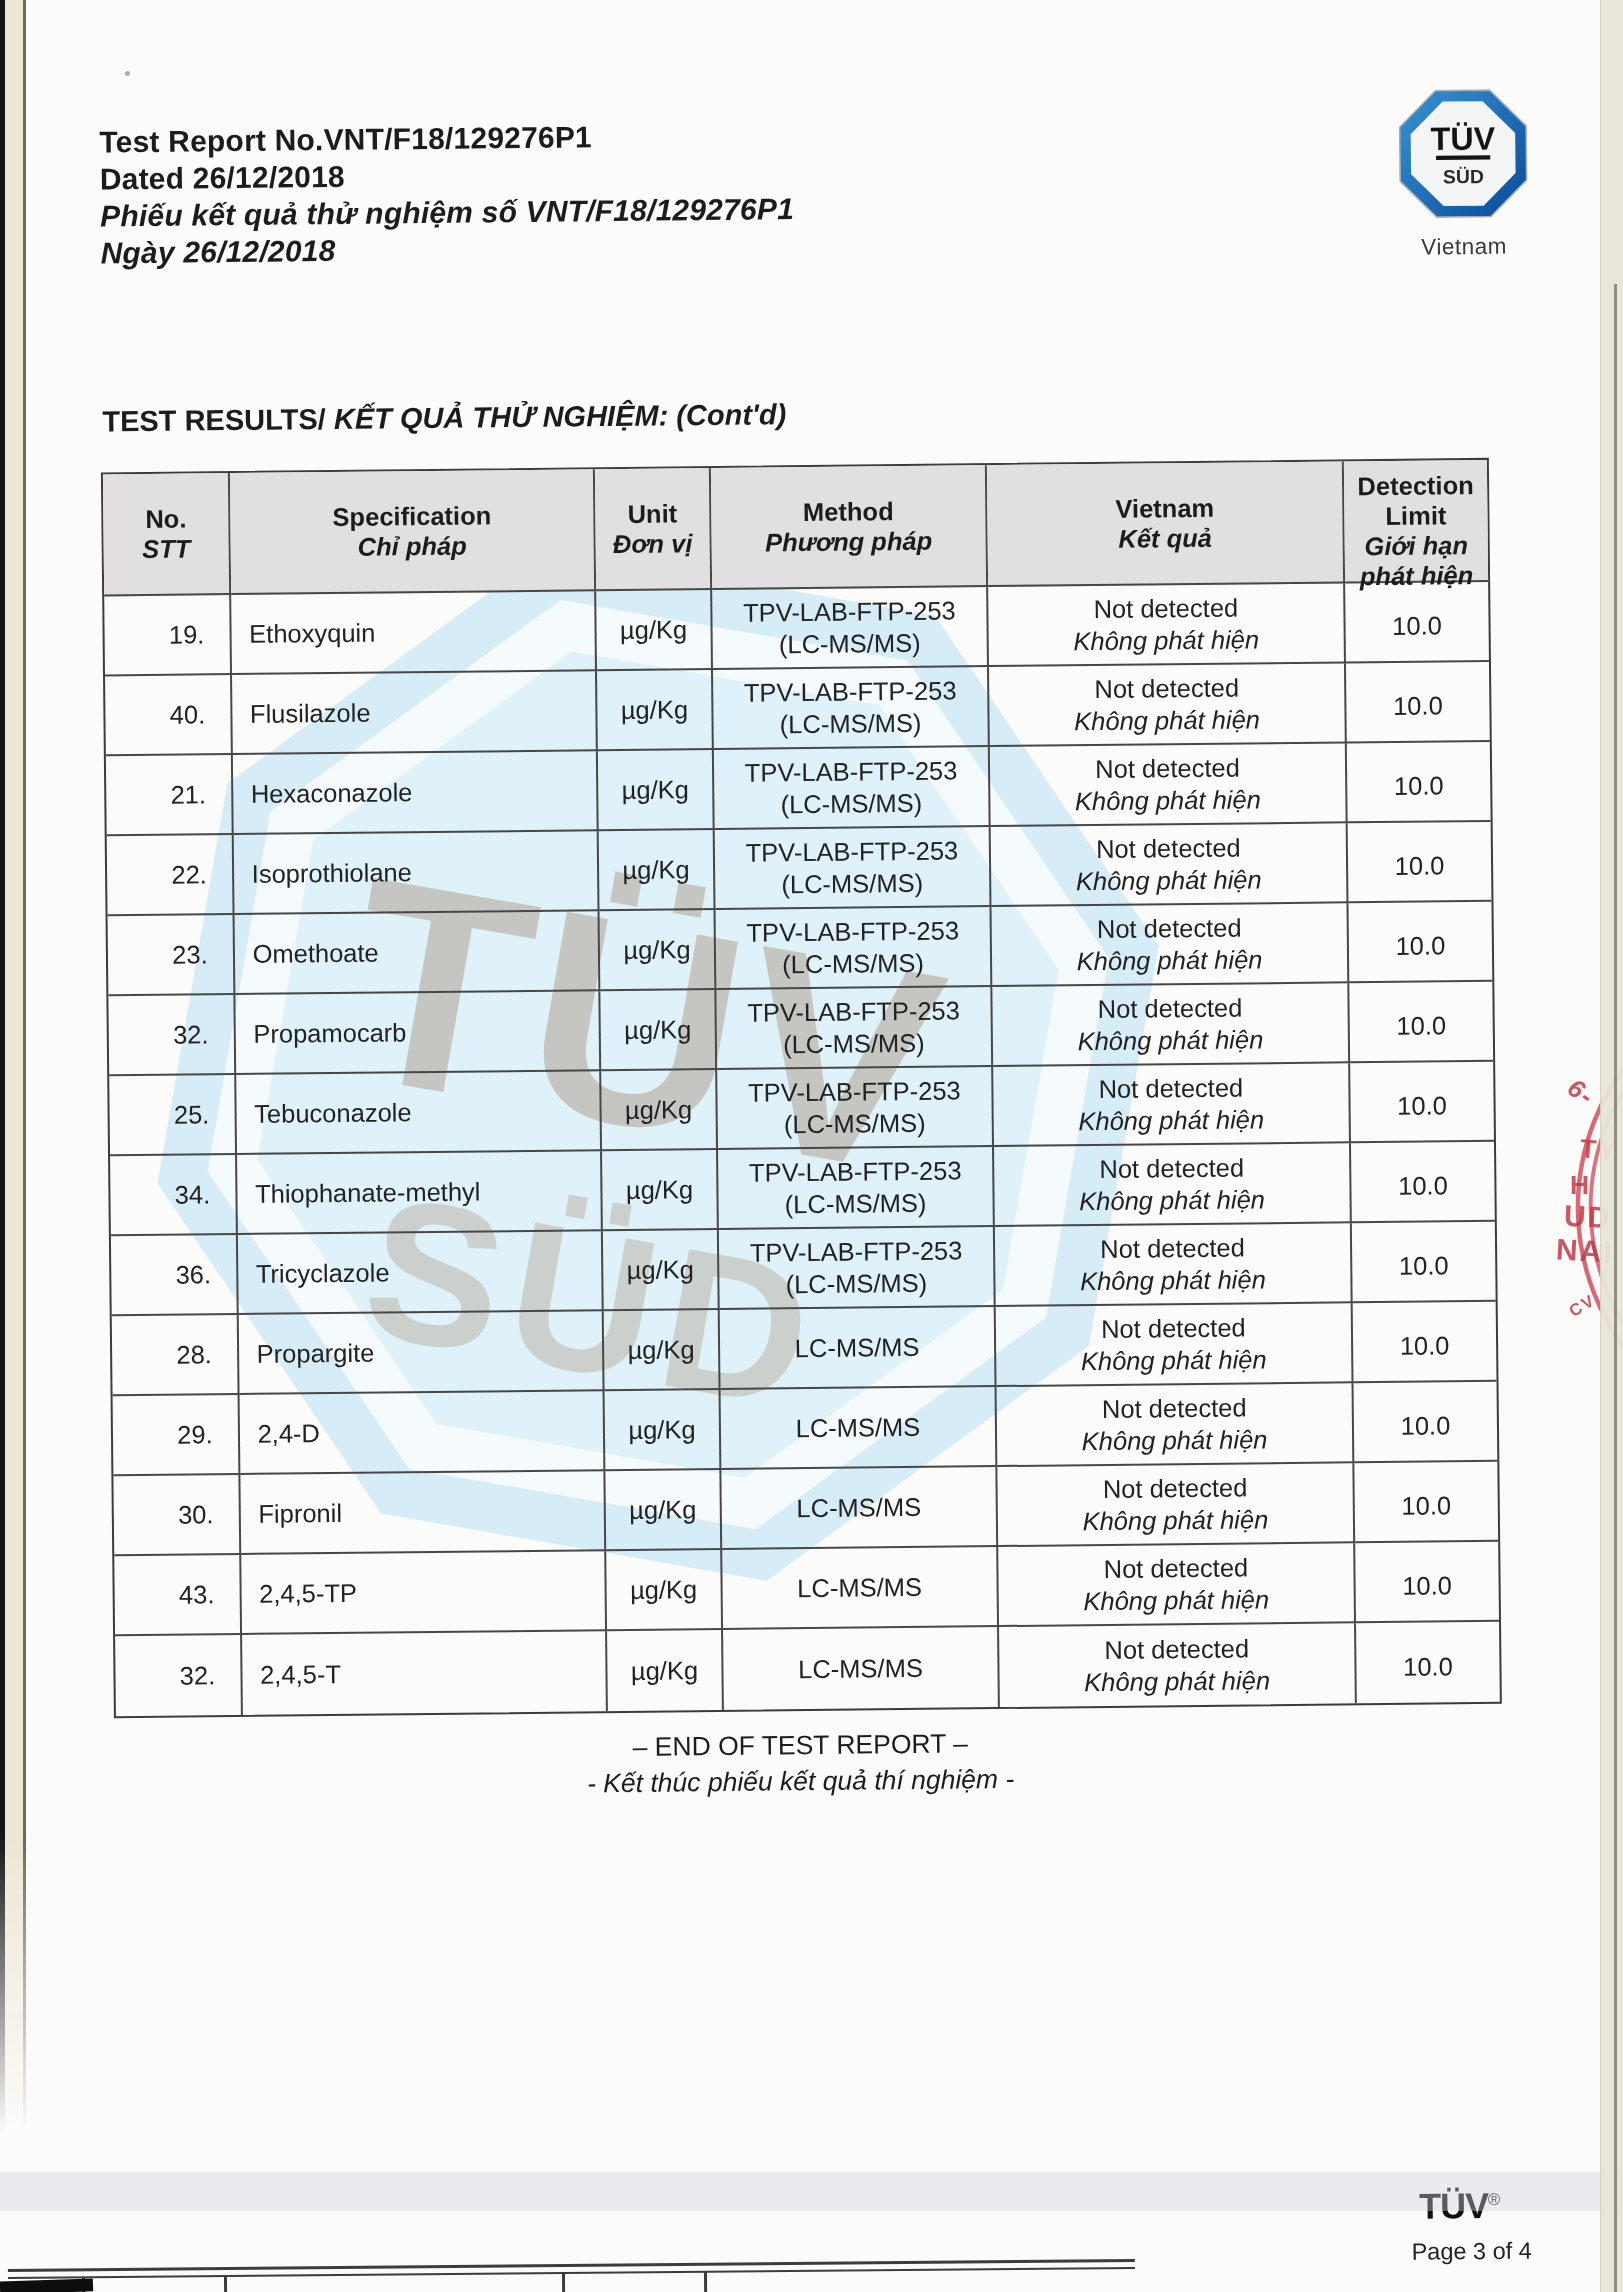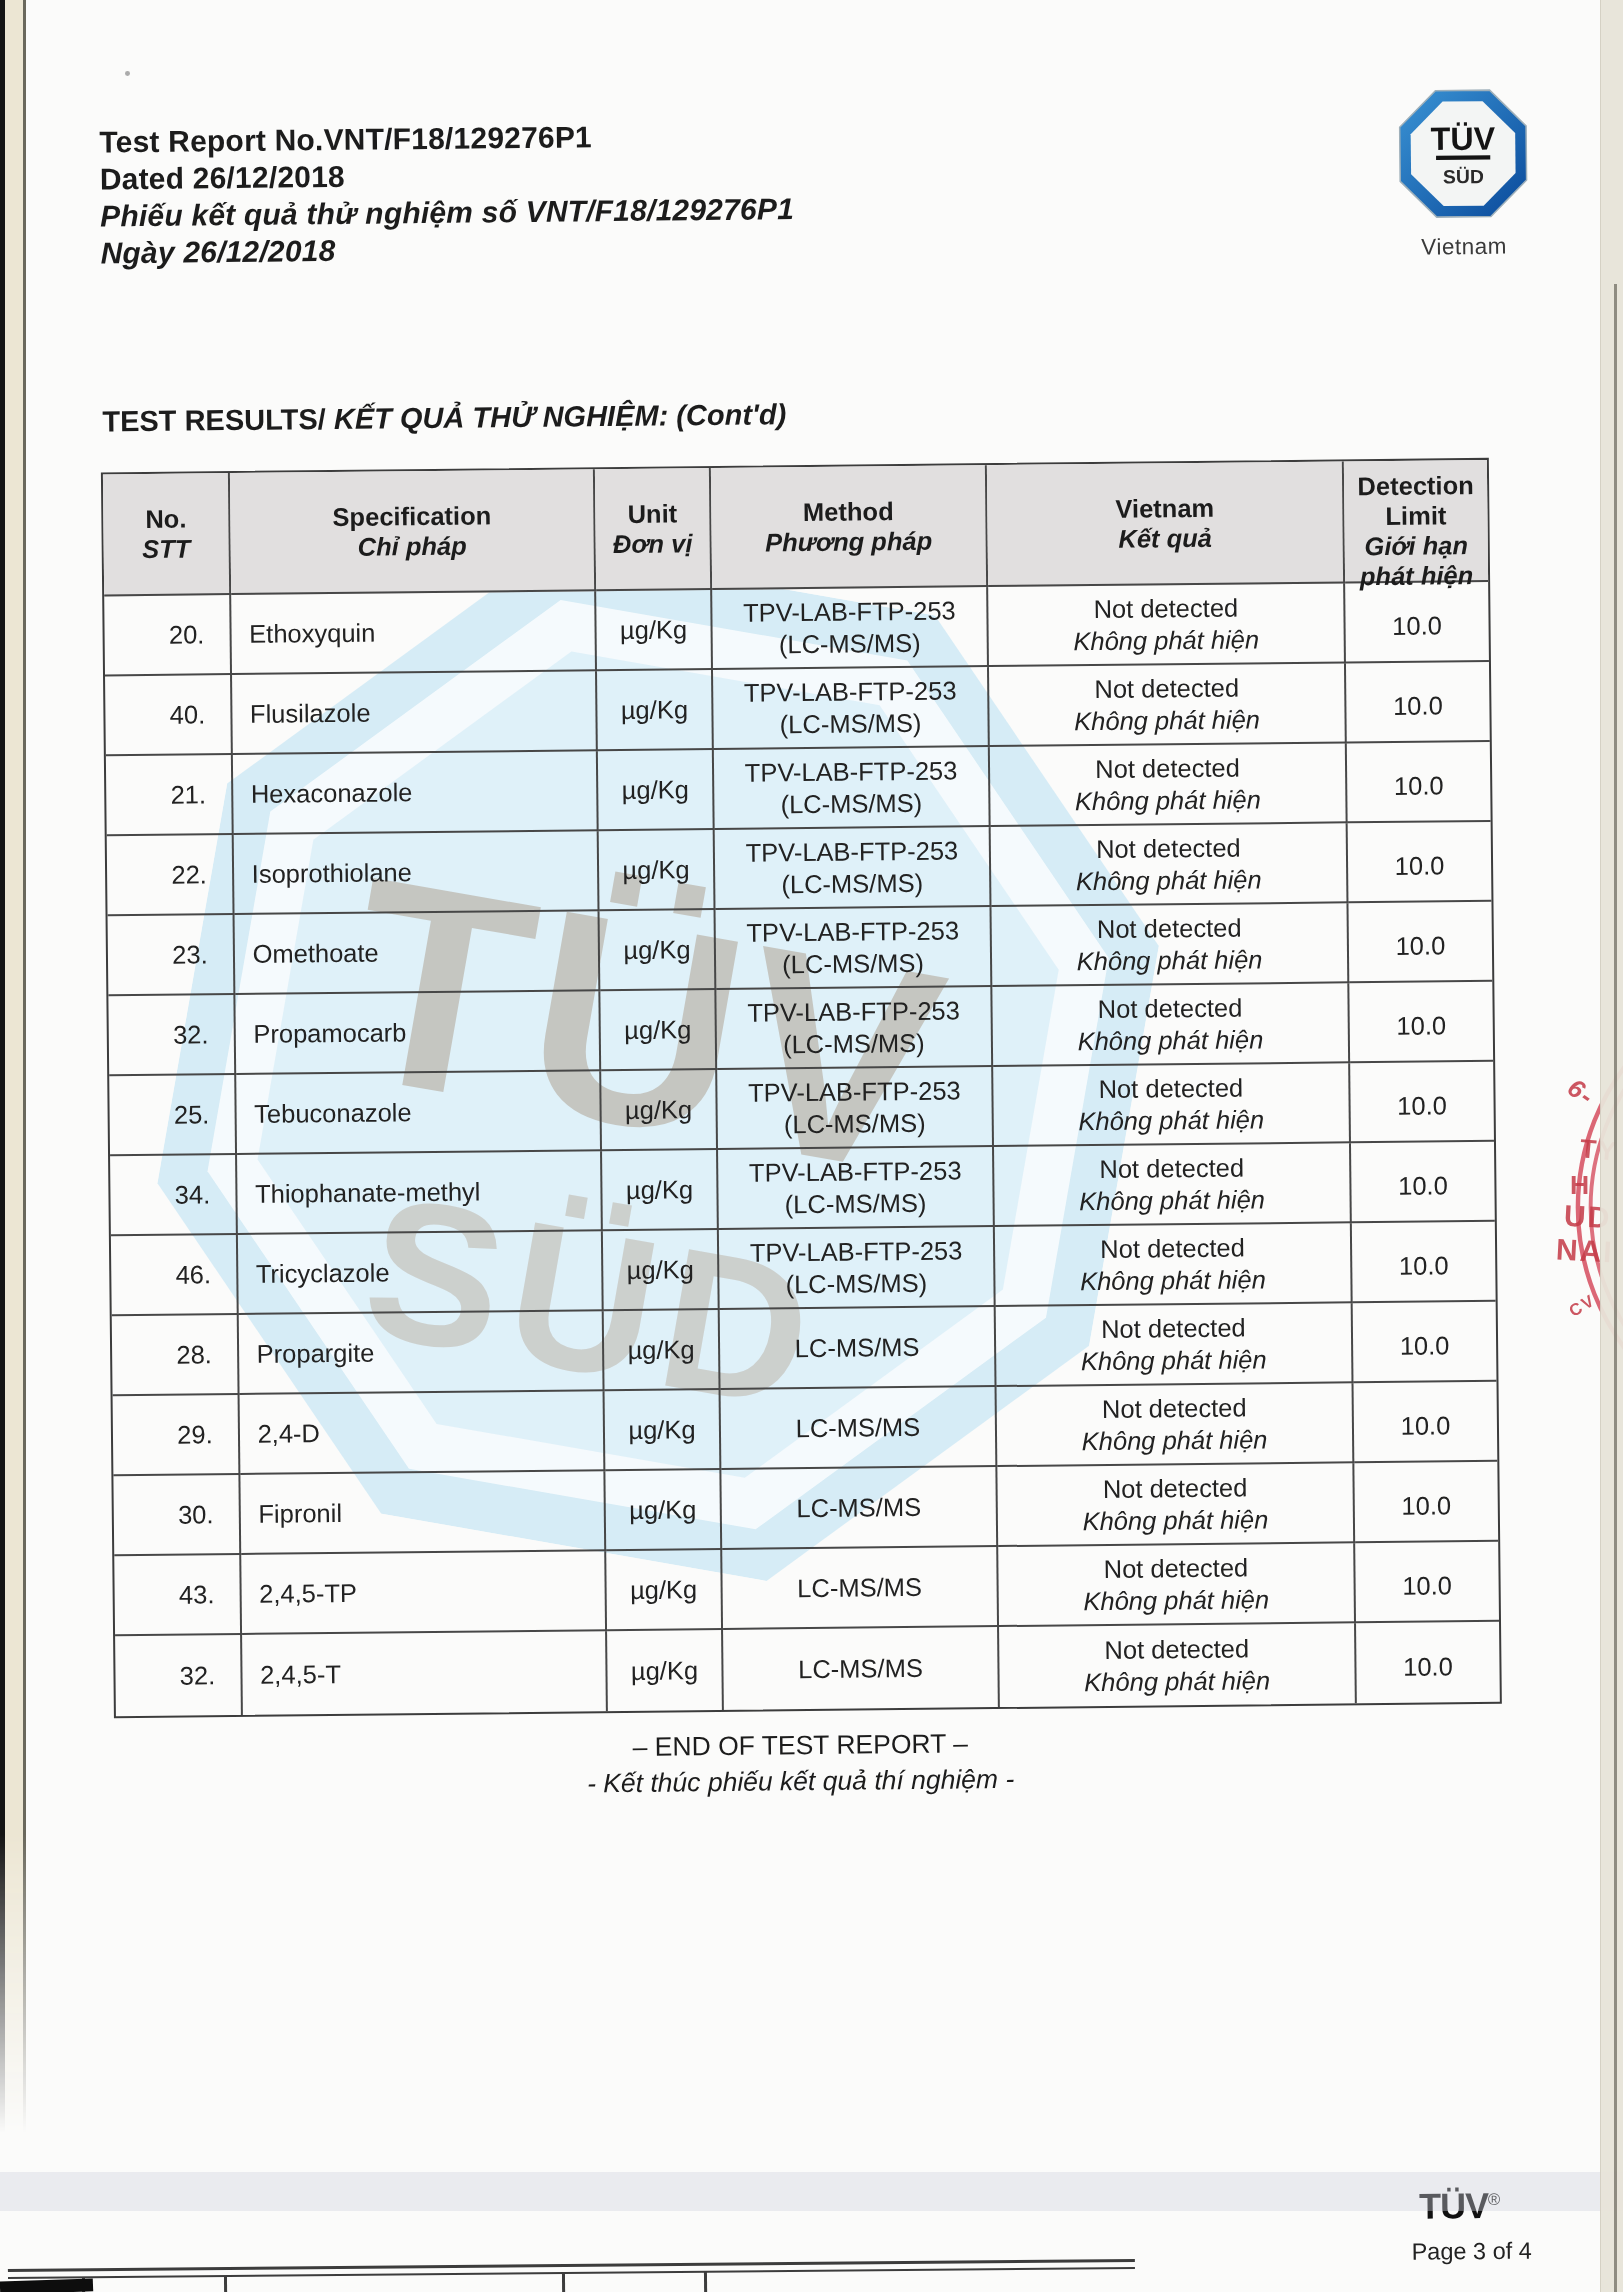--- a/index.html
+++ b/index.html
@@ -166,21 +166,21 @@
       </div>
       <div class="th th-detect">
         <div class="hdr-inner">
           <span class="en">Detection Limit</span>
           <span class="vi">Giới hạn phát hiện</span>
         </div>
       </div>
 
   <div class="trow" style="display:contents">
     <div class="td td-no">
-            <span>20.</span>
+            <span>19.</span>
           </div>
     <div class="td td-spec">
             <span>Ethoxyquin</span>
           </div>
     <div class="td td-unit">
             <span>µg/Kg</span>
           </div>
     <div class="td td-method">
       <span>TPV-LAB-FTP-253</span>
       <span>(LC-MS/MS)</span>
@@ -350,21 +350,21 @@
       <span>Not detected</span>
       <span class="vi-line">Không phát hiện</span>
     </div>
     <div class="td td-limit">
             <span>10.0</span>
           </div>
   </div>
 
   <div class="trow" style="display:contents">
     <div class="td td-no">
-            <span>46.</span>
+            <span>36.</span>
           </div>
     <div class="td td-spec">
             <span>Tricyclazole</span>
           </div>
     <div class="td td-unit">
             <span>µg/Kg</span>
           </div>
     <div class="td td-method">
       <span>TPV-LAB-FTP-253</span>
       <span>(LC-MS/MS)</span>

